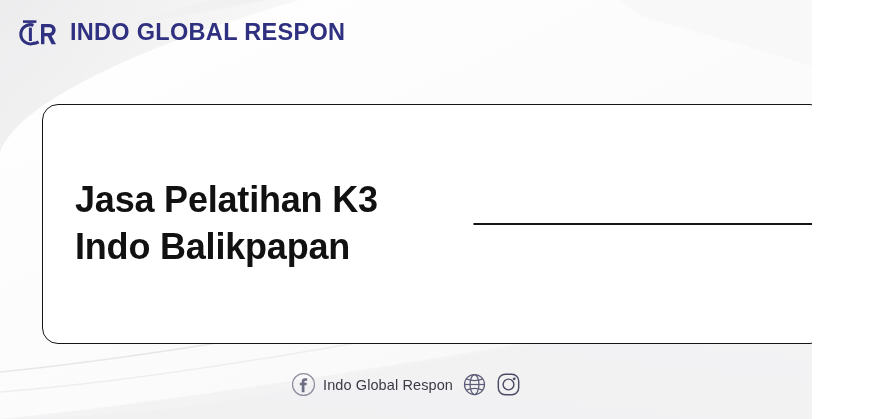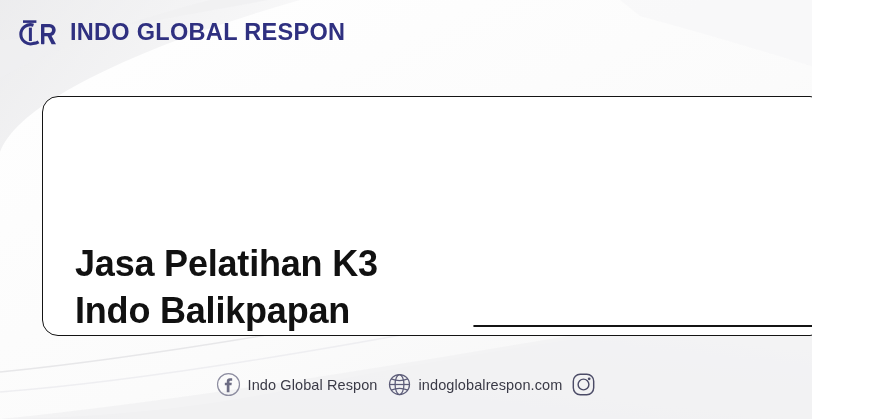--- a/index.html
+++ b/index.html
@@ -34,27 +34,27 @@
     font-weight:bold;
     letter-spacing:0.3px;
     color:#2f3080;
     white-space:nowrap;
     line-height:1;
   }
 
   
   #card {
     position:absolute;
-    left:42px; top:96px;
+    left:42px; top:104px;
     width:784px; height:240px;
     background:#ffffff;
     border:1.6px solid #141414;
     border-radius:16px;
     display:flex;
-    align-items:flex-end;
+    align-items:center;
     z-index:4;
   }
 
   #card-text {
     flex:none;
     width:430px;
     display:flex;
     flex-direction:column;
     justify-content:center;
     padding-left:32px;
@@ -368,21 +368,20 @@
     <div class="f-item">
       <svg class="f-icon" viewBox="0 0 26 26" aria-hidden="true">
         <g fill="none" stroke="#5c5c78" stroke-width="1.3">
           <circle cx="13" cy="13" r="10.4"></circle>
           <ellipse cx="13" cy="13" rx="4.6" ry="10.4"></ellipse>
           <line x1="2.6" y1="13" x2="23.4" y2="13"></line>
           <path d="M4.4,7.2 q8.6,3.4 17.2,0"></path>
           <path d="M4.4,18.8 q8.6,-3.4 17.2,0"></path>
         </g>
       </svg>
-      <span class="f-label">indoglobalrespon.com</span>
     </div>
 
     <div class="f-item">
       <svg class="f-icon" viewBox="0 0 26 26" aria-hidden="true">
         <rect x="2.4" y="2.4" width="21.2" height="21.2" rx="7.2" fill="none" stroke="#4b4b66" stroke-width="1.5"></rect>
         <circle cx="13" cy="13" r="5.6" fill="none" stroke="#4b4b66" stroke-width="1.5"></circle>
         <circle cx="18.9" cy="7.1" r="1.45" fill="#4b4b66"></circle>
       </svg>
     </div>
 

